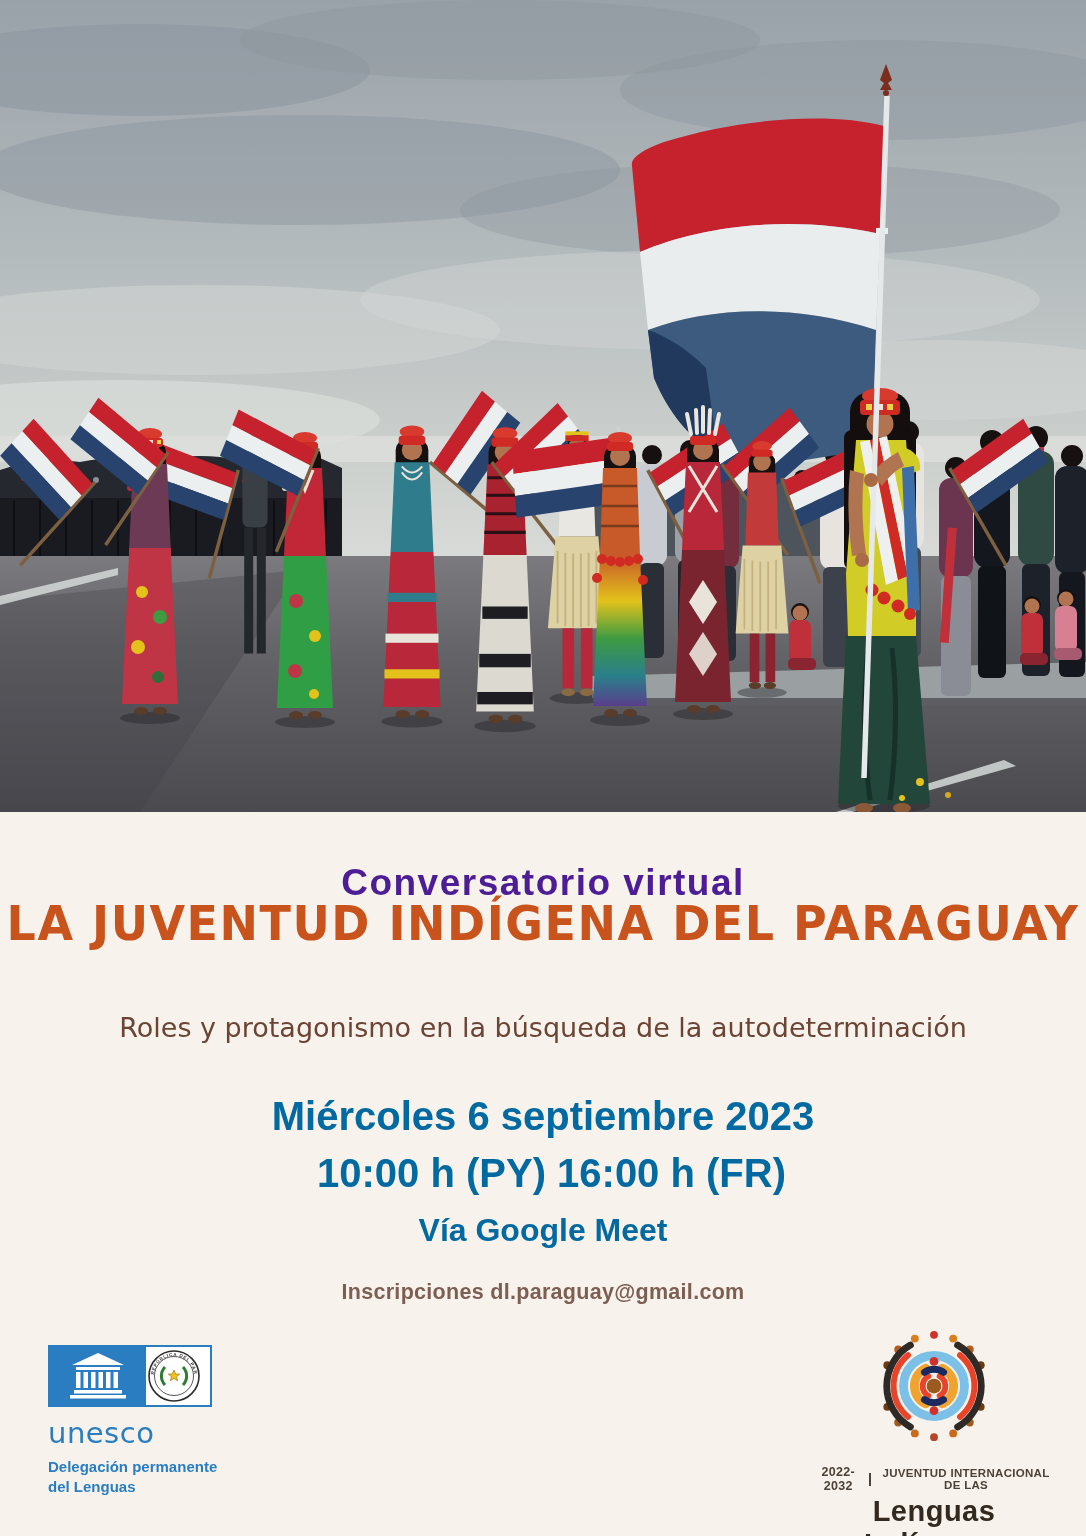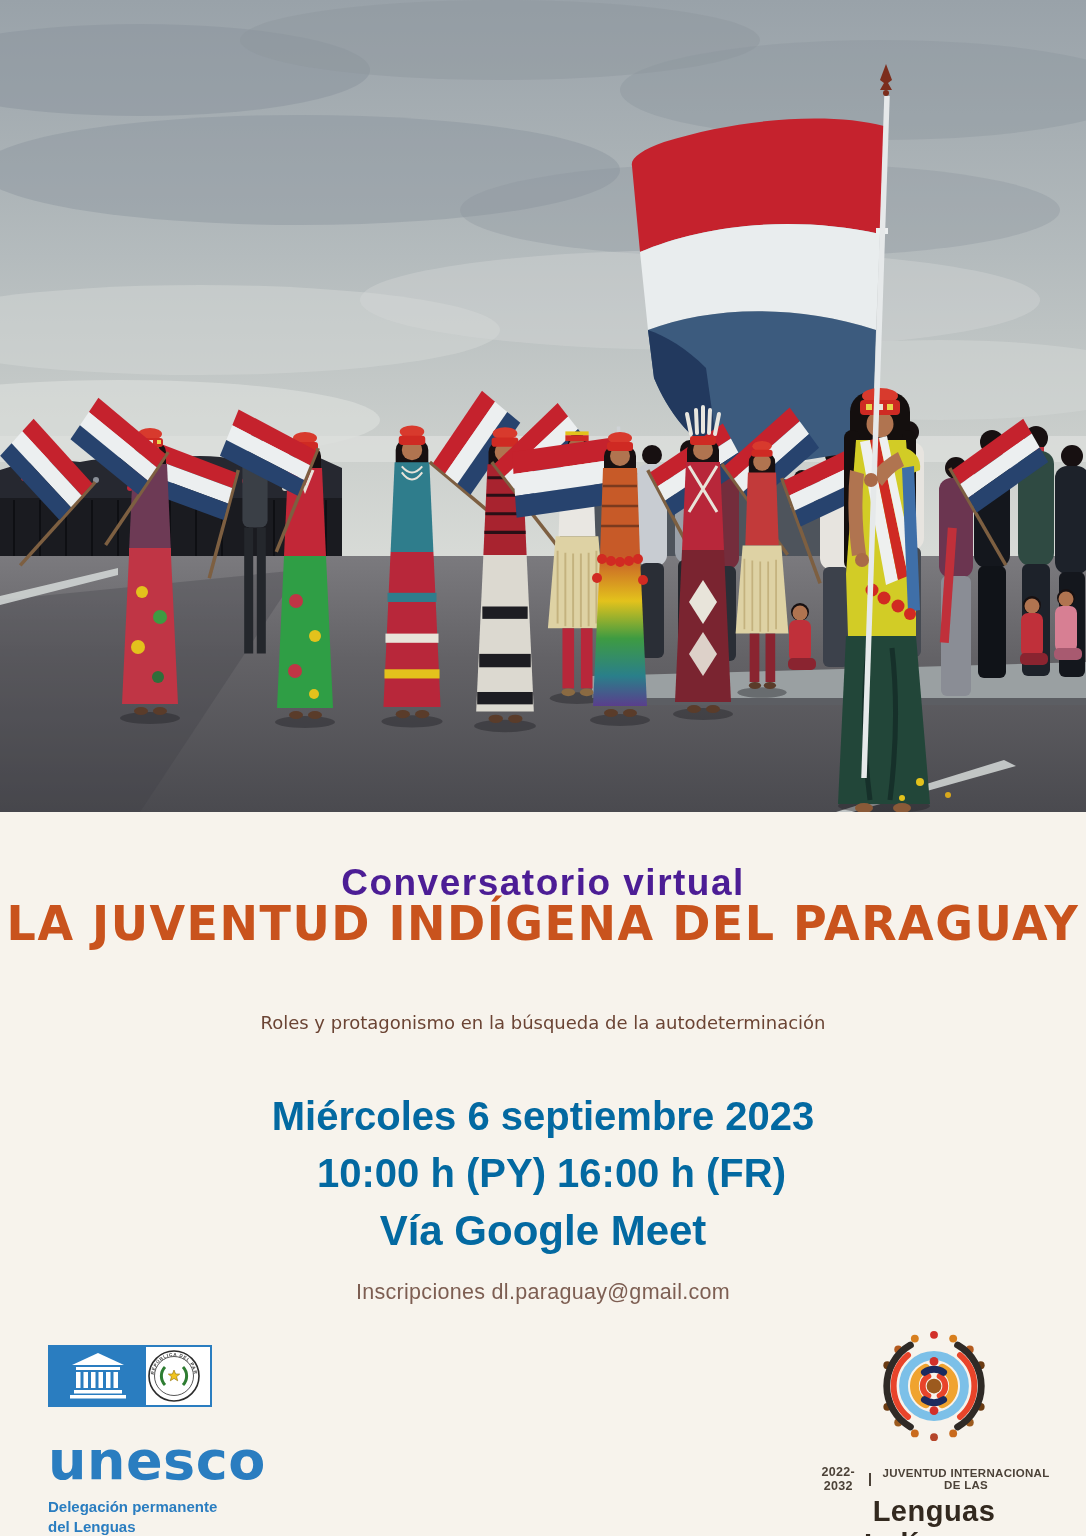--- a/index.html
+++ b/index.html
@@ -2,34 +2,34 @@
 <html><head>
 <meta charset="utf-8">
 <title>Poster</title>
 <style>
   html,body{margin:0;padding:0;}
   body{width:1086px;height:1536px;background:#f7f3ec;position:relative;overflow:hidden;
        font-family:"Liberation Sans",sans-serif;}
   .poster{position:absolute;inset:0;}
   .photo{position:absolute;top:0;left:0;width:1086px;height:812px;}
   .photo svg{display:block;}
-  .centered{position:absolute;left:0;right:0;text-align:center;}
+  .centered{position:absolute;left:0;right:0;text-align:center;font-weight:bold;}
   .kicker{top:838px;font-size:37px;font-weight:700;letter-spacing:1.5px;color:#4c1d95;margin-top:24px;}
   .title{top:896px;font-family:"DejaVu Sans",sans-serif;font-size:46px;font-weight:700;
          letter-spacing:1.5px;color:#c9531d;transform:scaleY(1.06);margin:0;}
-  .subtitle{top:1012px;font-family:"DejaVu Sans",sans-serif;font-size:18px;font-weight:500;
+  .subtitle{top:1012px;font-family:"DejaVu Sans",sans-serif;font-size:27px;font-weight:500;
             color:#6b4434;}
   .when{top:1088px;color:#0369a1;font-weight:700;line-height:57px;}
   .when .l1{font-size:40px;}
   .when .l2{font-size:40px;padding-left:17px;}
-  .when .l3{font-size:42px;}
+  .when .l3{font-size:32px;}
   .register{top:1280px;font-size:21.5px;color:#7d5e52;letter-spacing:0.3px;}
   .footer-unesco{position:absolute;left:48px;top:1345px;width:250px;}
-  .unesco-word{font-family:"DejaVu Sans",sans-serif;font-size:54px;font-weight:700;
-               color:#2a7dc0;letter-spacing:0.5px;margin-top:22px;line-height:1;}
+  .unesco-word{font-family:"DejaVu Sans",sans-serif;font-size:29px;font-weight:400;
+               color:#2a7dc0;letter-spacing:0.5px;margin-top:7px;line-height:1;}
   .unesco-lines{margin-top:9px;font-size:15px;font-weight:700;color:#2a7dc0;line-height:20px;}
   .footer-decade{position:absolute;left:812px;top:1327px;width:244px;text-align:center;}
   .decade-caption{margin-top:16px;font-size:11.5px;font-weight:700;color:#4c4238;
                   letter-spacing:0.3px;display:flex;align-items:center;justify-content:center;gap:5px;}
   .decade-caption .years{font-size:12.5px;}
   .decade-sep{display:inline-block;width:2px;height:13px;background:#4c4238;}
   .decade-name{margin-top:2px;font-size:29px;font-weight:700;color:#33291f;letter-spacing:0.5px;}
 </style>
 </head>
 <body>

